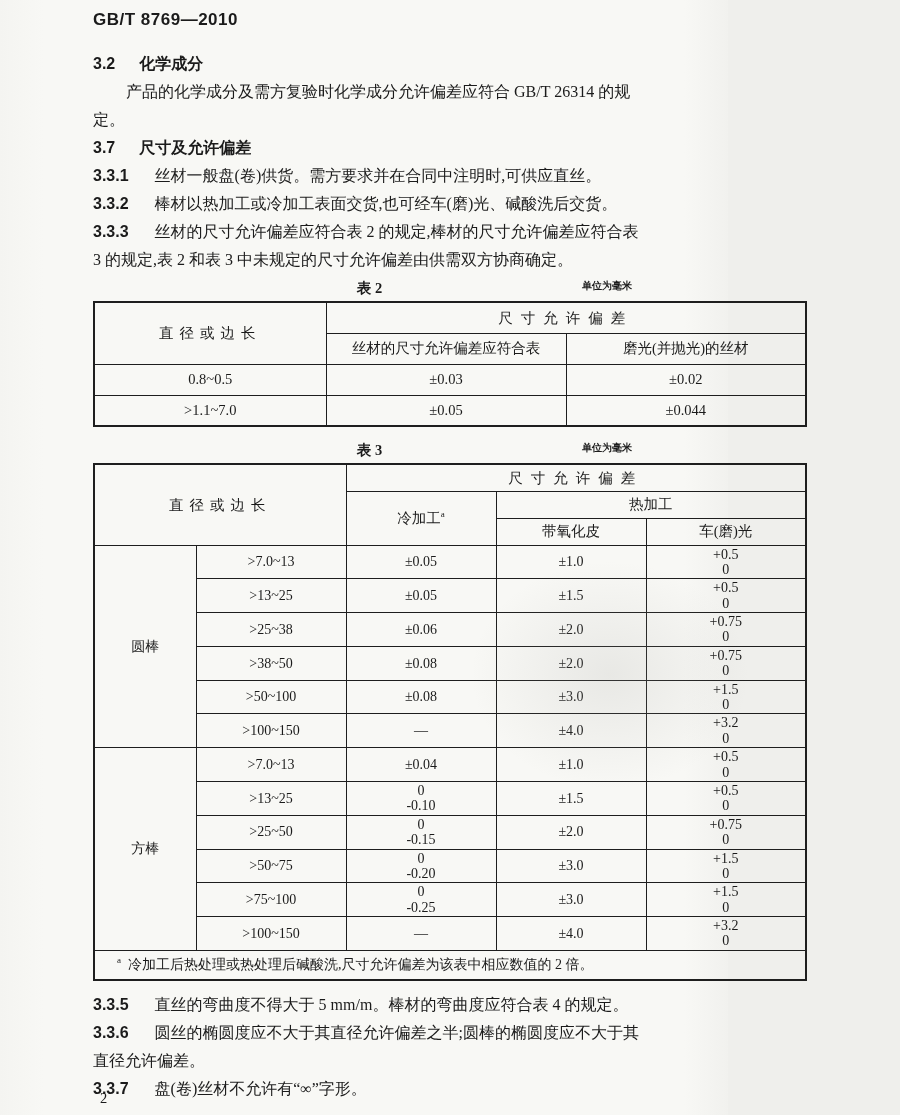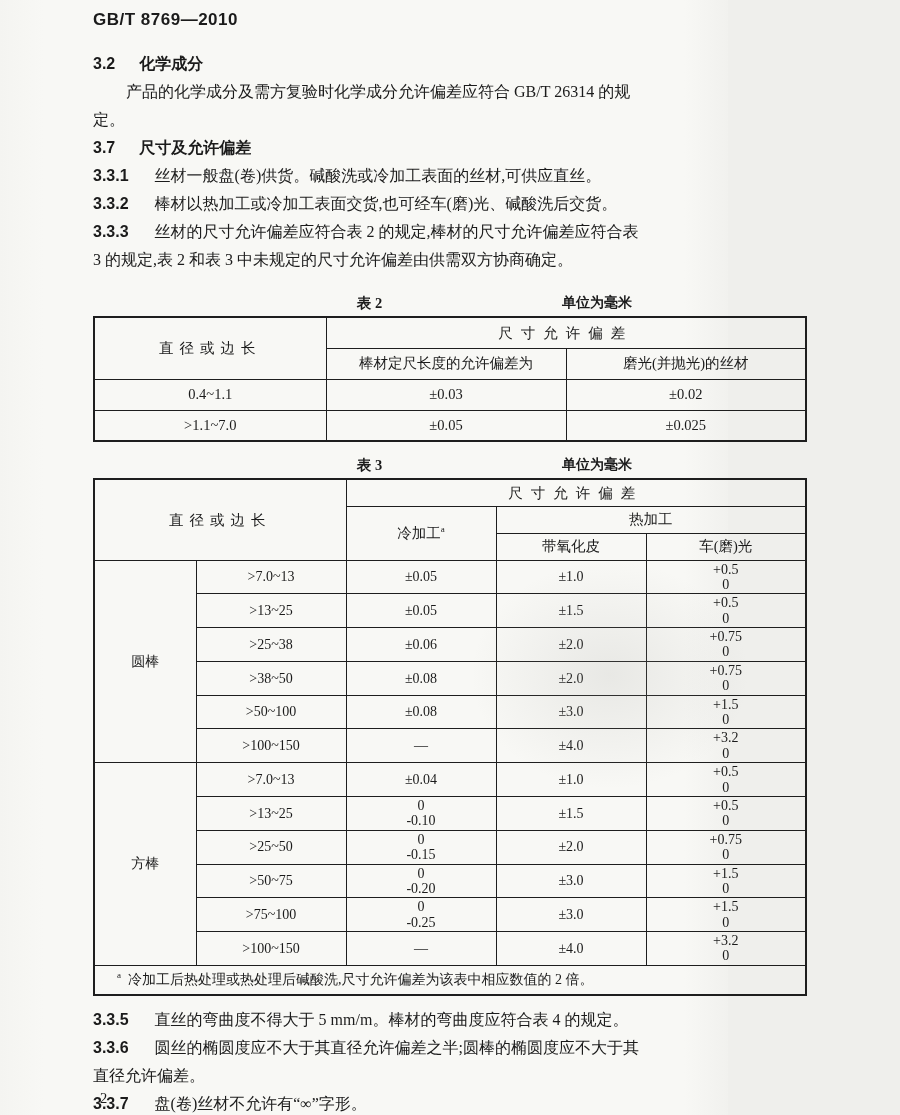--- a/index.html
+++ b/index.html
@@ -22,28 +22,28 @@
     font-weight:bold;font-size:17px;letter-spacing:.5px;
     height:22px;
   }
   .clauses-top{margin-top:18px;}
   p,.clause,.heading{font-size:16px;line-height:28px;margin:0;}
   .heading{font-weight:bold;}
   .heading .num{font-weight:bold;margin-right:24px;font-family:"Liberation Sans","DejaVu Sans",sans-serif;}
   .clause .num{font-weight:bold;margin-right:26px;font-family:"Liberation Sans","DejaVu Sans",sans-serif;}
   .indent{text-indent:33px;}
   .caption-row{
-    position:relative;height:20px;margin-top:20px;
+    position:relative;height:20px;margin-top:5px;
     font-size:14.5px;
   }
   .caption-row .cap{
     position:absolute;left:0;right:0;text-align:center;font-weight:bold;
   }
   .caption-row .unit{
-    position:absolute;right:14px;font-size:14px;font-weight:bold;
+    position:absolute;right:14px;font-size:10px;font-weight:bold;
   }
   table{
     width:712px;border-collapse:collapse;table-layout:fixed;
     font-size:14.5px;margin-top:2px;
   }
   th,td{
     border:1px solid #1e1e1e;text-align:center;vertical-align:middle;
     padding:1px 2px;font-weight:normal;white-space:pre-line;line-height:1.25;
   }
   table{border:2px solid #1e1e1e;}
@@ -77,21 +77,21 @@
 
   <div class="clauses-top">
     <p class="heading">
       <span class="num">3.2</span><span>化学成分</span>
     </p>
     <p class="indent">产品的化学成分及需方复验时化学成分允许偏差应符合 GB/T 26314 的规定。</p>
     <p class="heading">
       <span class="num">3.7</span><span>尺寸及允许偏差</span>
     </p>
     <p class="clause">
-      <span class="num">3.3.1</span><span>丝材一般盘(卷)供货。碱酸洗或冷加工表面的丝材,可供应直丝。</span>
+      <span class="num">3.3.1</span><span>丝材一般盘(卷)供货。需方要求并在合同中注明时,可供应直丝。</span>
     </p>
     <p class="clause">
       <span class="num">3.3.2</span><span>棒材以热加工或冷加工表面交货,也可经车(磨)光、碱酸洗后交货。</span>
     </p>
     <p class="clause">
       <span class="num">3.3.3</span><span>丝材的尺寸允许偏差应符合表 2 的规定,棒材的尺寸允许偏差应符合表 3 的规定,表 2 和表 3 中未规定的尺寸允许偏差由供需双方协商确定。</span>
     </p>
   </div>
 
   <div class="caption-row">
@@ -104,32 +104,32 @@
         <col style="width:232px">
         <col style="width:240px">
         <col style="width:240px">
       </colgroup>
     <tbody>
         <tr>
       <th rowspan="2" class="sp6">直径或边长</th>
       <th colspan="2" class="sp8">尺寸允许偏差</th>
     </tr>
     <tr>
-      <th>棒材定尺长度的允许偏差为</th>
+      <th>丝材的尺寸允许偏差应符合表</th>
       <th>磨光(并抛光)的丝材</th>
     </tr>
     <tr>
-      <td>0.4~1.1</td>
+      <td>0.8~0.5</td>
       <td>±0.03</td>
       <td>±0.02</td>
     </tr>
     <tr>
       <td>&gt;1.1~7.0</td>
       <td>±0.05</td>
-      <td>±0.025</td>
+      <td>±0.044</td>
     </tr>
   </tbody>
     </table>
 
   <div class="caption-row" style="margin-top:14px;">
     <span class="cap">表 3</span>
     <span class="unit">单位为毫米</span>
   </div>
 
   <table id="table3">

